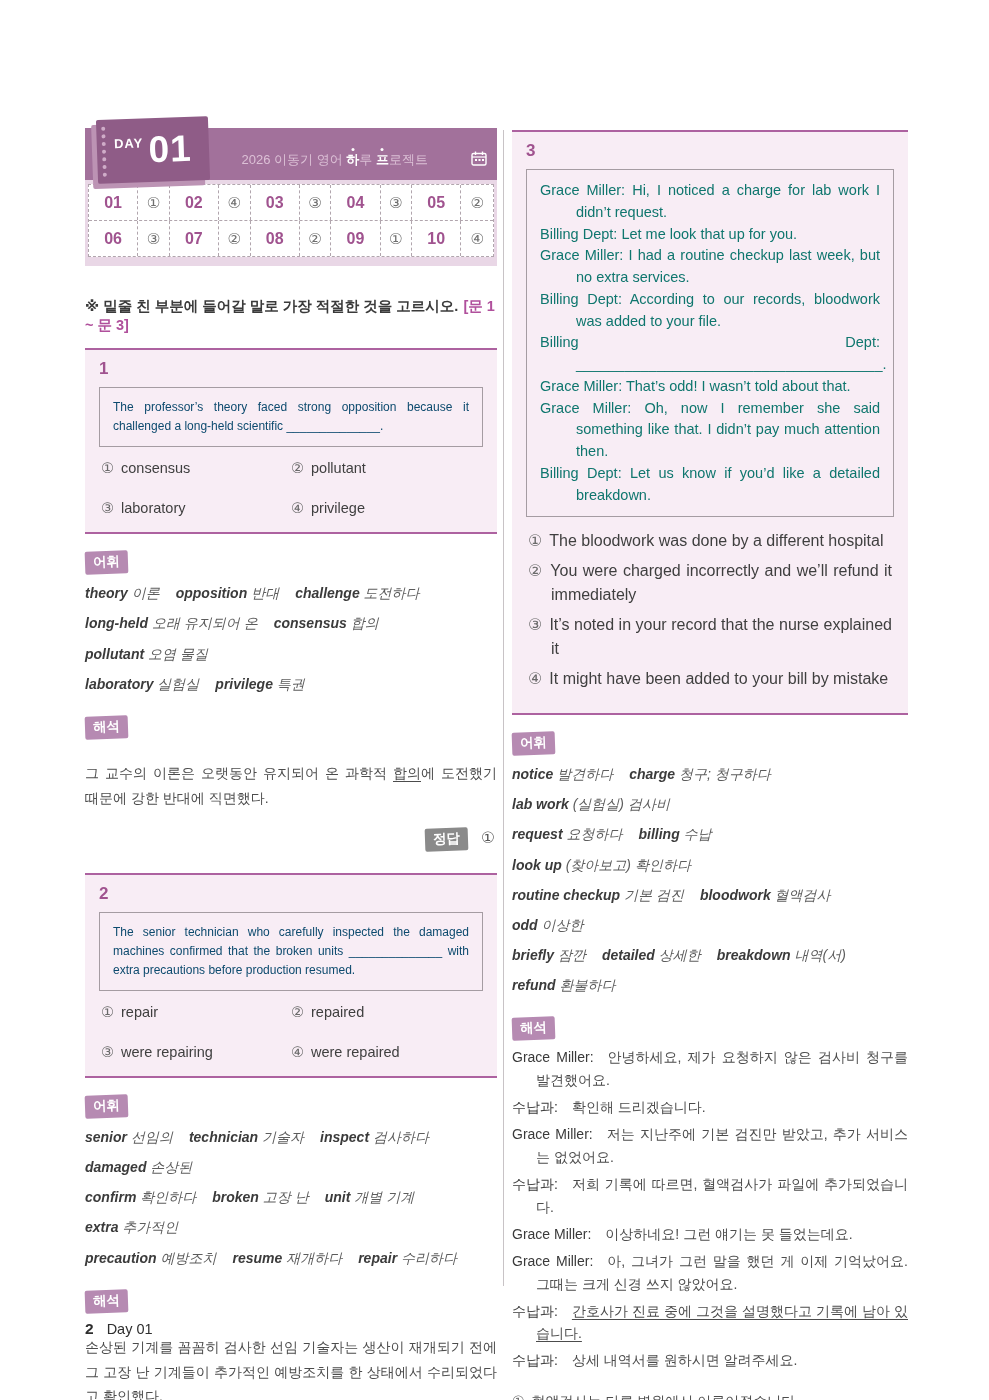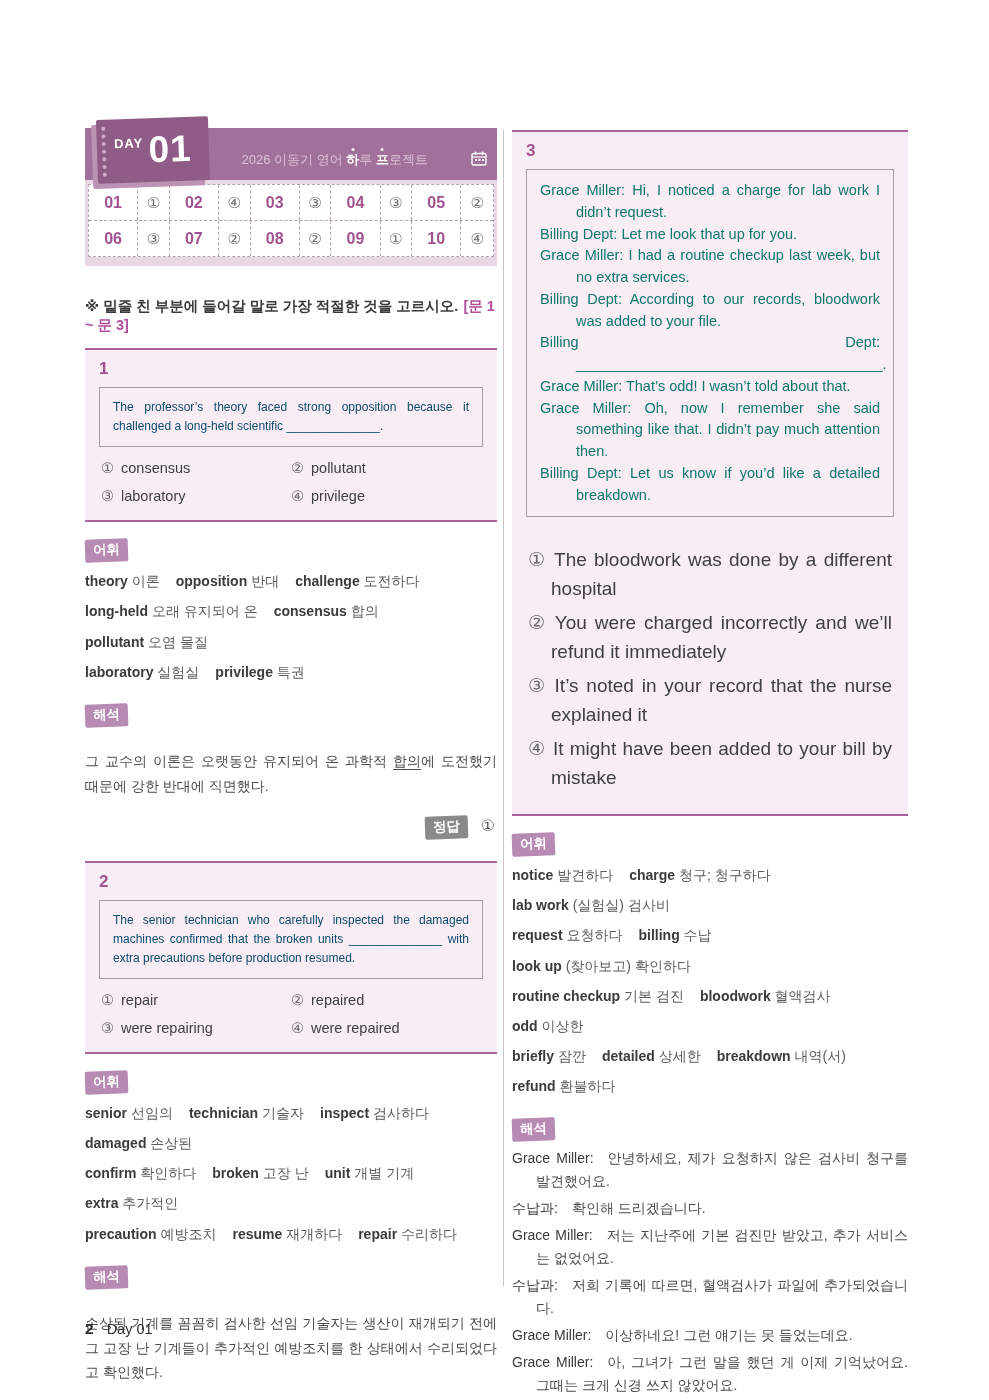--- a/index.html
+++ b/index.html
@@ -60,42 +60,42 @@
     margin-top:13px; background:#f8edf5;
     border-top:2.5px solid #ad62a0; border-bottom:2.5px solid #ad62a0;
     padding:9px 14px 16px;
   }
   .q-num { color:#a0538f; font-weight:bold; font-size:17px; margin-bottom:8px; }
   .passage-box {
     border:1px solid #a59ca2; padding:10px 13px;
     font-size:12px; color:#0c4a6e; line-height:1.6; text-align:justify;
   }
   .options-grid {
-    display:grid; grid-template-columns:1fr 1fr; row-gap:12px;
+    display:grid; grid-template-columns:1fr 1fr; row-gap:24px;
     margin-top:13px; font-size:14.5px; color:#3f3f3f; padding:0 2px;
   }
   .opt-num { color:#6a6a6a; margin-right:7px; }
 
   .dialogue-box { border:1px solid #a59ca2; padding:10px 13px; margin-top:4px; background:transparent; }
   .dlg-line {
     font-size:14.5px; color:#0f766e; line-height:1.5; text-align:justify;
     padding-left:36px; text-indent:-36px;
   }
-  .options-list { margin-top:29px; font-size:19px; color:#3f3f3f; padding:0 2px; }
+  .options-list { margin-top:12px; font-size:16px; color:#3f3f3f; padding:0 2px; }
   .ol-item { padding-left:23px; text-indent:-23px; line-height:1.5; margin-bottom:6px; text-align:justify; }
 
   
   .section { margin-top:17px; }
   .badge {
     display:inline-block; background:#b68ab2; color:#fff; font-weight:bold;
     font-size:13.5px; padding:2px 8px 3px; border-radius:2px; transform:rotate(-2deg);
   }
   .vocab-lines { margin-top:4px; }
   .vocab-line { font-size:14px; line-height:2.15; color:#5c5c5c; }
-  .vi { margin-right:16px; display:inline-block; }
+  .vi { margin-right:16px; display:inline-block;font-style:italic; }
   .vi-en { font-weight:bold; color:#3b3b3b; }
   .section-body { margin-top:22px; font-size:14px; color:#4c4c4c; line-height:1.78; text-align:justify; }
   .u { text-decoration:underline; text-underline-offset:3px; }
 
   .answer-row { text-align:right; margin-top:17px; padding-right:2px; }
   .ans-badge {
     display:inline-block; background:#8a8a8a; color:#fff; font-weight:bold;
     font-size:13.5px; padding:2px 8px 3px; transform:rotate(-2deg); border-radius:2px;
   }
   .ans-num { color:#555; font-size:15.5px; margin-left:9px; }

